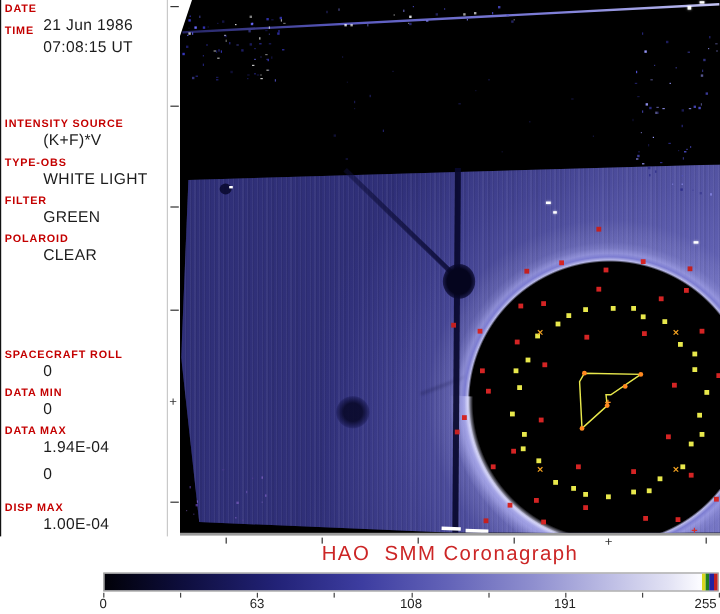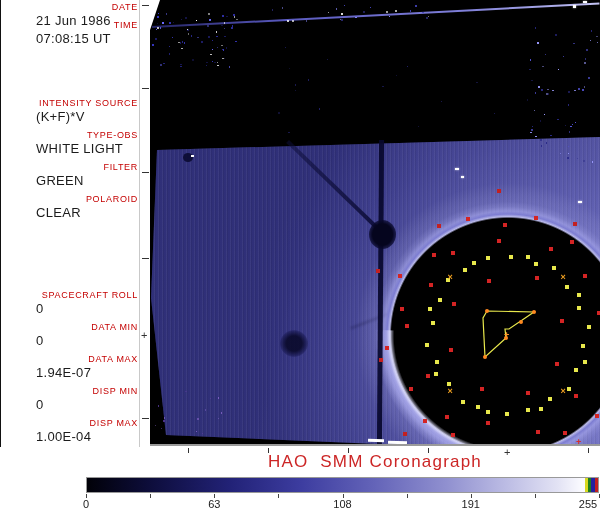--- a/index.html
+++ b/index.html
@@ -3,21 +3,21 @@
 <meta charset="utf-8">
 <style>
   html,body{margin:0;padding:0;background:#fff;}
   #page{position:relative;width:600px;height:512px;background:#ffffff;overflow:hidden;
         font-family:"Liberation Sans", sans-serif;}
 
   
   #sidebar{position:absolute;left:0;top:0;width:140px;height:447px;background:#fff;
            border-left:1px solid #111;border-right:1px solid #c9c9c9;box-sizing:border-box;}
   .meta-field{position:absolute;left:3px;width:134px;}
-  .meta-label{font-size:9px;font-weight:normal;letter-spacing:.7px;color:#c40000;line-height:10px;white-space:nowrap;text-align:right;}
+  .meta-label{font-size:9px;font-weight:bold;letter-spacing:.7px;color:#c40000;line-height:10px;white-space:nowrap;}
   .meta-value{font-size:13px;color:#1c1c1c;letter-spacing:.3px;line-height:15px;margin-top:1px;white-space:nowrap;margin-left:32px;}
 
   
   .htick{position:absolute;width:7px;height:1px;background:#333;}
   .vtick{position:absolute;width:1px;height:5px;background:#333;}
   .plus-mark{position:absolute;font-size:11px;color:#333;line-height:8px;}
 
   
   #image{position:absolute;left:150px;top:0;width:450px;height:444px;background:#000;
          overflow:hidden;border-bottom:2px solid #9a9a9a;}
@@ -101,24 +101,23 @@
       <div class="meta-field" style="top: 290px;">
         <div class="meta-label">SPACECRAFT ROLL</div>
         <div class="meta-value">0</div>
       </div>
       <div class="meta-field" style="top: 322px;">
         <div class="meta-label">DATA MIN</div>
         <div class="meta-value">0</div>
       </div>
       <div class="meta-field" style="top: 354px;">
         <div class="meta-label">DATA MAX</div>
-        <div class="meta-value">1.94E-07</div>
+        <div class="meta-value">1.94E-04</div>
       </div>
       <div class="meta-field" style="top: 386px;">
-        <div class="meta-label">DISP MIN</div>
         <div class="meta-value">0</div>
       </div>
       <div class="meta-field" style="top: 418px;">
         <div class="meta-label">DISP MAX</div>
         <div class="meta-value">1.00E-04</div>
       </div>
     </aside>
 
   <div id="left-ruler">
       <div class="htick" style="left: 142px; top: 5px;"></div>

